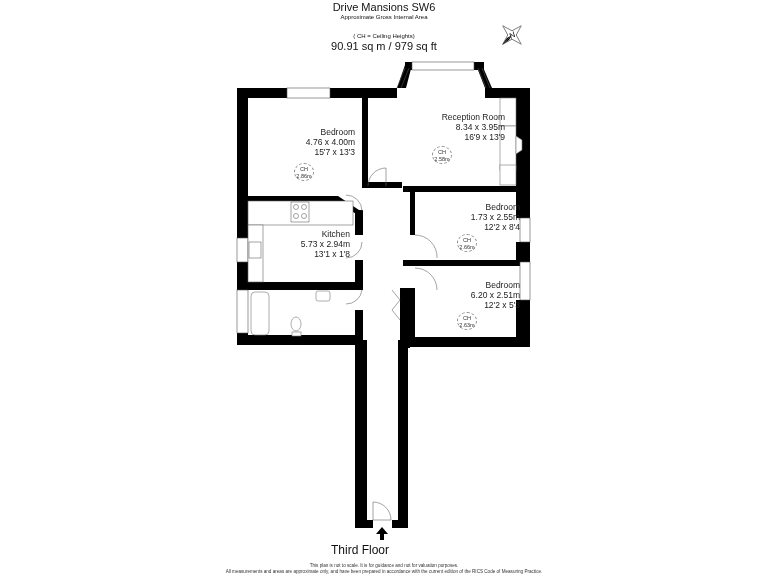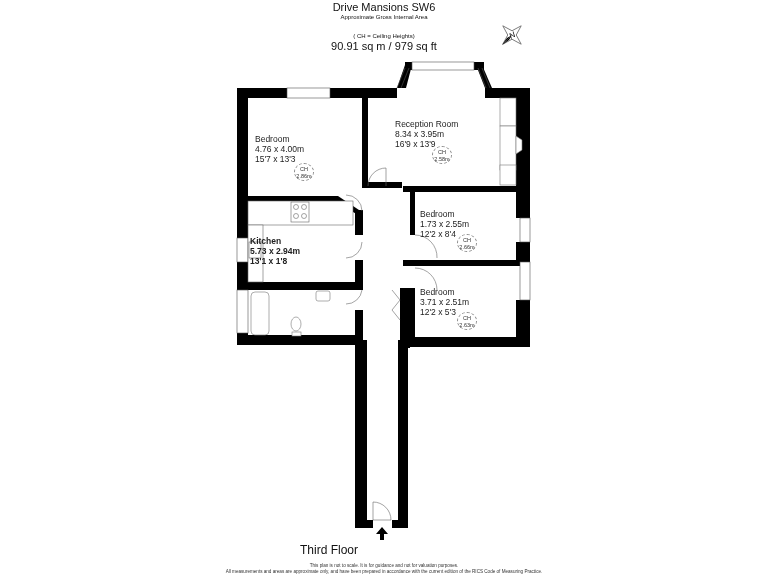--- a/index.html
+++ b/index.html
@@ -2,23 +2,23 @@
 <html><head>
 <meta charset="utf-8">
 <style>
   html, body { margin:0; padding:0; background:#ffffff; }
   body { width:768px; height:576px; position:relative; overflow:hidden; font-family:"Liberation Sans", sans-serif; color:#111; }
   .title { position:absolute; left:0; width:768px; top:1px; font-size:11px; text-align:center; }
   .subtitle { position:absolute; left:0; width:768px; top:14px; font-size:6px; text-align:center; }
   .area { position:absolute; left:0; width:768px; top:20px; font-size:11px; text-align:center;margin-top:20px; }
   .ch-note { position:absolute; left:0; width:768px; top:33px; font-size:6px; text-align:center; }
   svg.plan { position:absolute; left:0; top:0; }
-  .room-label { position:absolute; text-align:left; font-size:8.5px; line-height:10px; color:#222;margin-top:7px; }
+  .room-label { position:absolute; text-align:right; font-size:8.5px; line-height:10px; color:#222; }
   .ch { position:absolute; width:20px; height:18px; border:1px dashed #888; border-radius:50%; font-size:5.5px; line-height:7px; text-align:center; padding-top:2px; box-sizing:border-box; color:#333; }
-  .floor-label { position:absolute; left:300px; width:120px; top:543px; font-size:12px; text-align:left; }
+  .floor-label { position:absolute; left:300px; width:120px; top:543px; font-size:12px; text-align:center; }
   .disclaimer { position:absolute; left:0; width:768px; font-size:4.6px; text-align:center; color:#333; }
 </style>
 </head>
 <body>
 
 <div class="title">Drive Mansions SW6</div>
 <div class="subtitle">Approximate Gross Internal Area</div>
 <div class="area">90.91 sq m / 979 sq ft</div>
 <div class="ch-note">( CH = Ceiling Heights)</div>
 
@@ -149,39 +149,39 @@
 <div class="room-label" style="left:395px;top:112px;width:110px;">
   <div>Reception Room</div>
   <div>8.34 x 3.95m</div>
   <div>16'9 x 13'9</div>
 </div>
 <div class="ch" style="left:432px;top:146px;">
   <div>CH</div>
   <div>2.58m</div>
 </div>
 
-<div class="room-label" style="left:250px;top:229px;width:100px;font-weight:bold;">
+<div class="room-label" style="left:250px;top:229px;width:100px;">
   <div>Kitchen</div>
   <div>5.73 x 2.94m</div>
   <div>13'1 x 1'8</div>
 </div>
 
 <div class="room-label" style="left:420px;top:202px;width:100px;">
   <div>Bedroom</div>
   <div>1.73 x 2.55m</div>
   <div>12'2 x 8'4</div>
 </div>
 <div class="ch" style="left:457px;top:234px;">
   <div>CH</div>
   <div>2.66m</div>
 </div>
 
 <div class="room-label" style="left:420px;top:280px;width:100px;">
   <div>Bedroom</div>
-  <div>3.71 x 2.51m</div>
+  <div>6.20 x 2.51m</div>
   <div>12'2 x 5'3</div>
 </div>
 <div class="ch" style="left:457px;top:312px;">
   <div>CH</div>
   <div>2.63m</div>
 </div>
 
 <div class="floor-label">Third Floor</div>
 <div class="disclaimer" style="top:563px;">This plan is not to scale. It is for guidance and not for valuation purposes.</div>
 <div class="disclaimer" style="top:569px;">All measurements and areas are approximate only, and have been prepared in accordance with the current edition of the RICS Code of Measuring Practice.</div>

